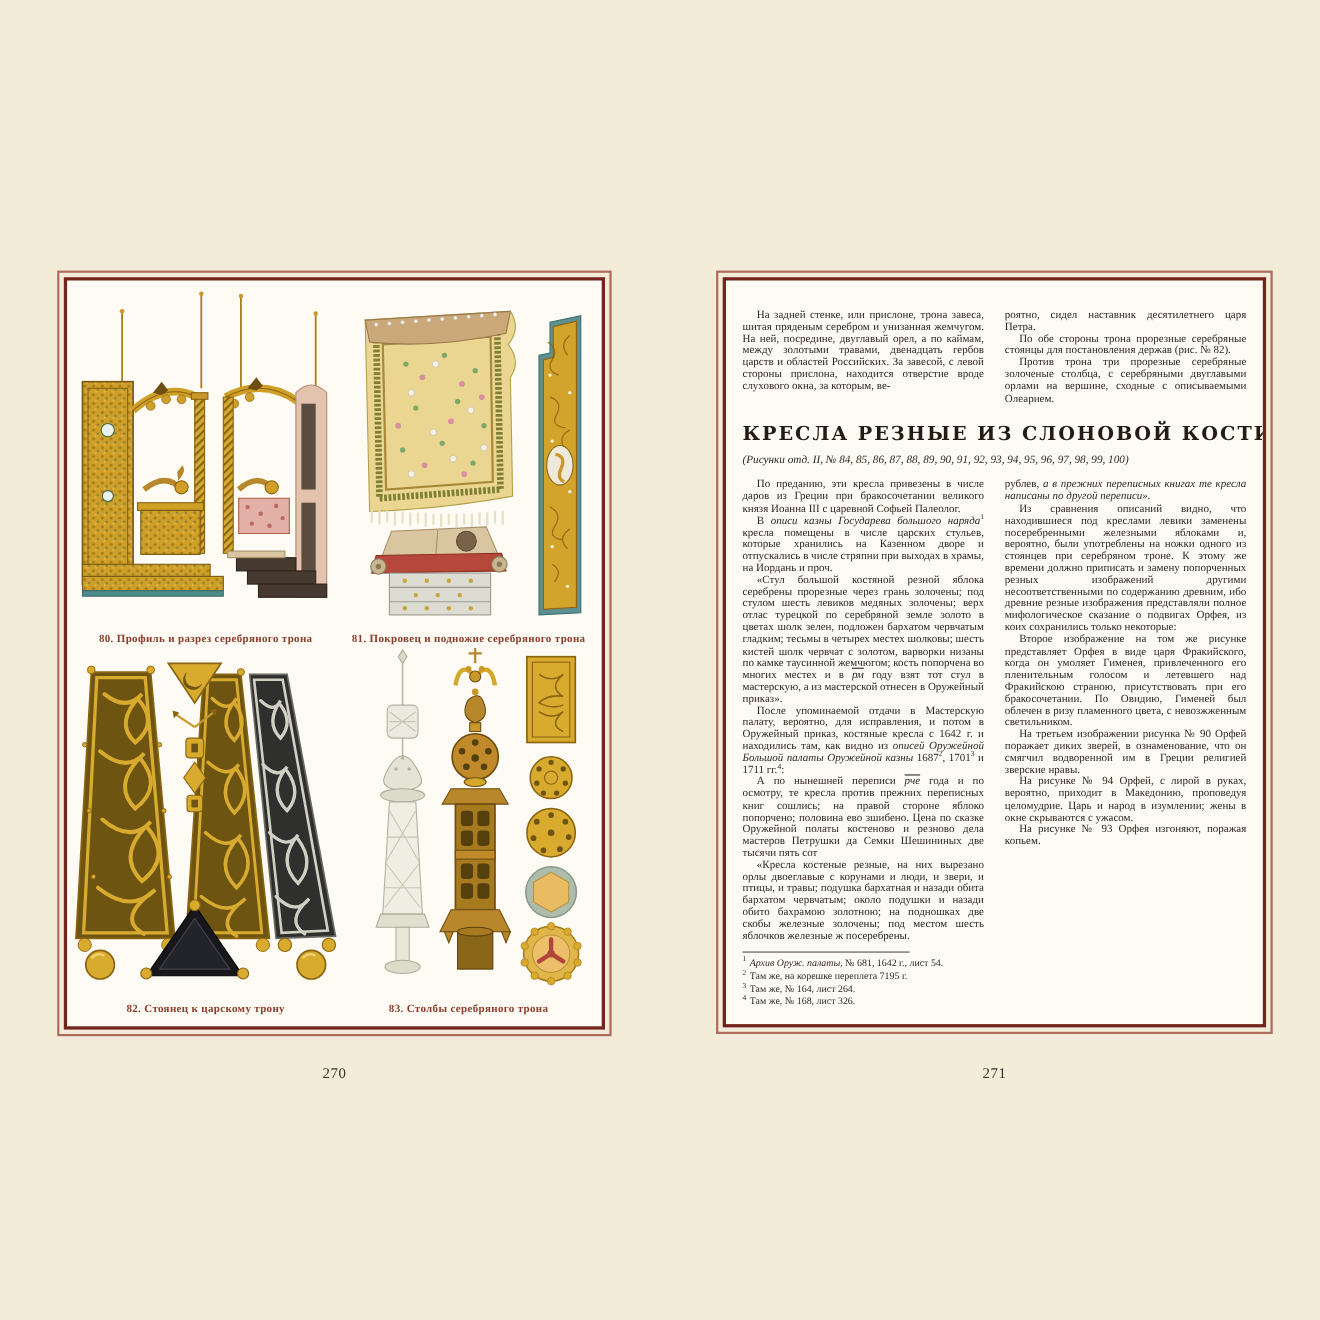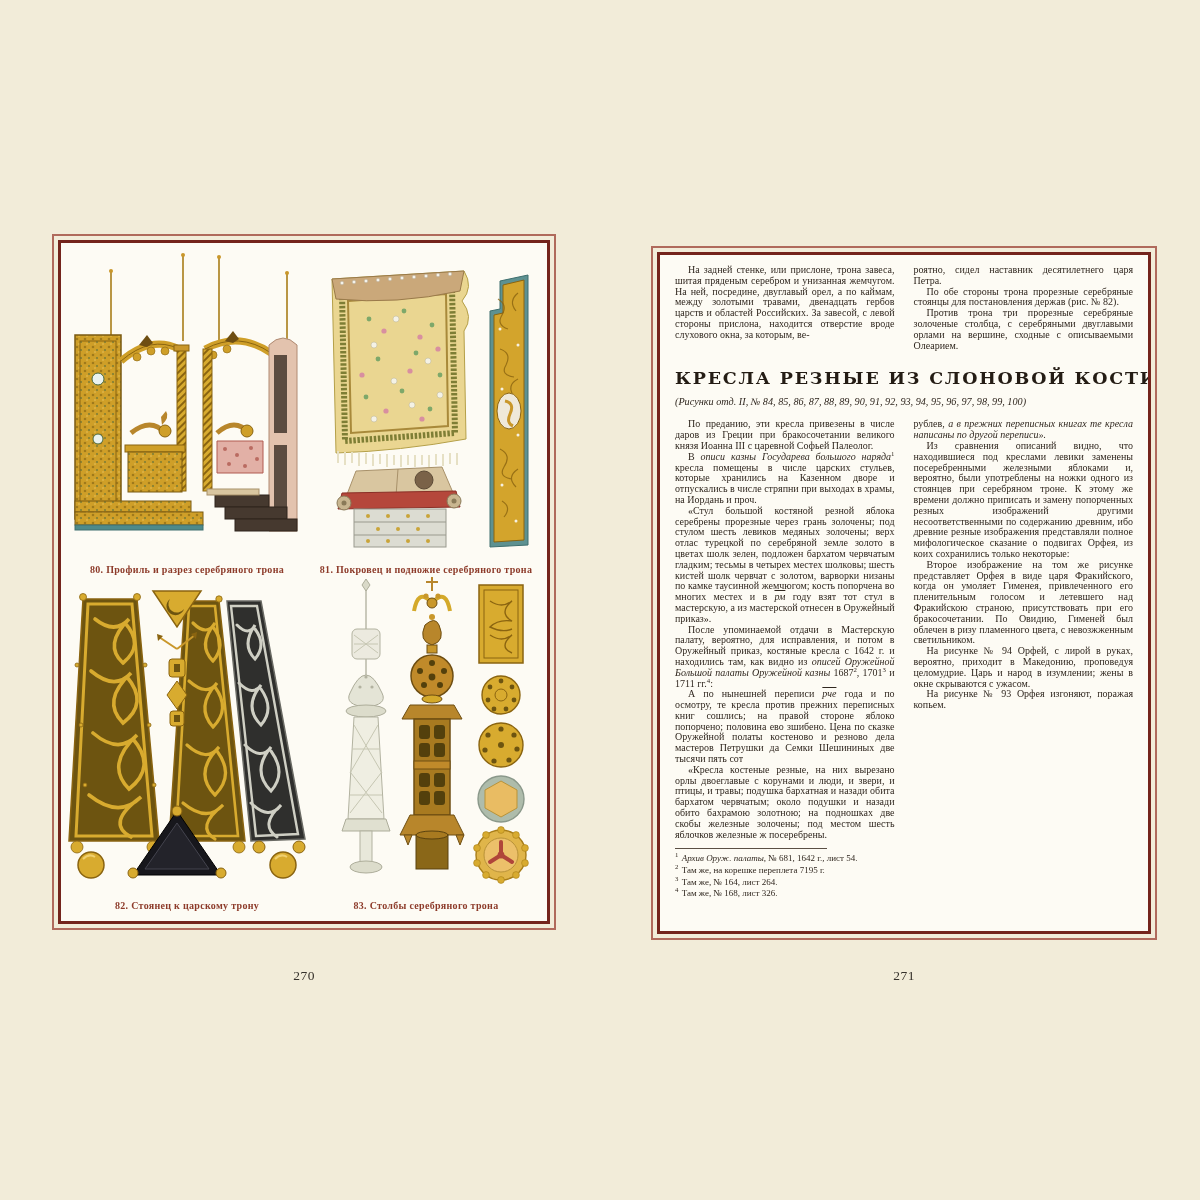--- a/index.html
+++ b/index.html
@@ -12,39 +12,39 @@
   }
   .spread{position:relative;width:1200px;height:1200px;}
   .page{
     position:absolute;
     background:#fdfbf4;
     border:3px solid #74241c;
     outline:2px solid #b06a5c;
     outline-offset:4px;
     box-sizing:border-box;
   }
-  .plate{left:58px;top:240px;width:492px;height:684px;}
+  .plate{left:58px;top:252px;width:492px;height:684px;}
   .textpage{left:657px;top:252px;width:494px;height:682px;}
 
   
   .plate-inner{position:relative;width:100%;height:100%;}
   .fig{position:absolute;text-align:center;}
   .fig svg{display:block;margin:0 auto;}
   #fig80{left:4px;top:6px;width:244px;height:328px;}
   #fig81{left:252px;top:6px;width:226px;height:328px;}
   #fig82{left:4px;top:342px;width:244px;height:328px;}
   #fig83{left:252px;top:330px;width:226px;height:340px;}
   .cap{
     position:absolute;left:0;right:0;bottom:2px;
     font-size:10px;font-weight:bold;color:#8d3b2a;
     letter-spacing:.3px;white-space:nowrap;
   }
 
   
-  .inner{padding:10px 15px 8px 15px;box-sizing:border-box;height:100%;overflow:hidden;}
+  .inner{padding:10px 15px 8px 15px;box-sizing:border-box;height:100%;overflow:hidden;margin-top:17px;}
   .cols{display:flex;gap:19px;}
   .col{flex:1 1 0;min-width:0;}
   p.para{
     margin:0;font-size:10px;line-height:10.8px;
     text-align:justify;text-indent:13px;color:#30271f;
   }
   p.noind{text-indent:0;}
   .it{font-style:italic;}
   .cyrnum{font-style:italic;text-decoration:overline;}
   sup{font-size:6.8px;line-height:0;vertical-align:super;}
@@ -525,20 +525,21 @@
               <p class="para noind"><sup class="fnm">1</sup> <span class="it">Архив Оруж. палаты</span><span>, № 681, 1642 г., лист 54.</span></p>
               <p class="para noind"><sup class="fnm">2</sup> <span>Там же, на корешке переплета 7195 г.</span></p>
               <p class="para noind"><sup class="fnm">3</sup> <span>Там же, № 164, лист 264.</span></p>
               <p class="para noind"><sup class="fnm">4</sup> <span>Там же, № 168, лист 326.</span></p>
             </div>
         </div>
         <div class="col">
             <p class="para noind"><span>рублев, </span><span class="it">а в прежних переписных книгах те кресла написаны по другой переписи».</span></p>
             <p class="para"><span>Из сравнения описаний видно, что находившиеся под креслами левики заменены посеребренными железными яблоками и, вероятно, были употреблены на ножки одного из стоянцев при серебряном троне. К этому же времени должно приписать и замену попорченных резных изображений другими несоответственными по содержанию древним, ибо древние резные изображения представляли полное мифологическое сказание о подвигах Орфея, из коих сохранились только некоторые:</span></p>
             <p class="para"><span>Второе изображение на том же рисунке представляет Орфея в виде царя Фракийского, когда он умоляет Гименея, привлеченного его пленительным голосом и летевшего над Фракийскою страною, присутствовать при его бракосочетании. По Овидию, Гименей был облечен в ризу пламенного цвета, с невозжженным светильником.</span></p>
+            <p class="para"><span>На третьем изображении рисунка № 90 Орфей поражает диких зверей, в ознаменование, что он смягчил водворенной им в Греции религией зверские нравы.</span></p>
             <p class="para"><span>На рисунке № 94 Орфей, с лирой в руках, вероятно, приходит в Македонию, проповедуя целомудрие. Царь и народ в изумлении; жены в окне скрываются с ужасом.</span></p>
             <p class="para"><span>На рисунке № 93 Орфея изгоняют, поражая копьем.</span></p>
           </div>
       </div>
 
     </div>
   </div>
   <div class="pagenum pn-right">271</div>
 
 </div>

